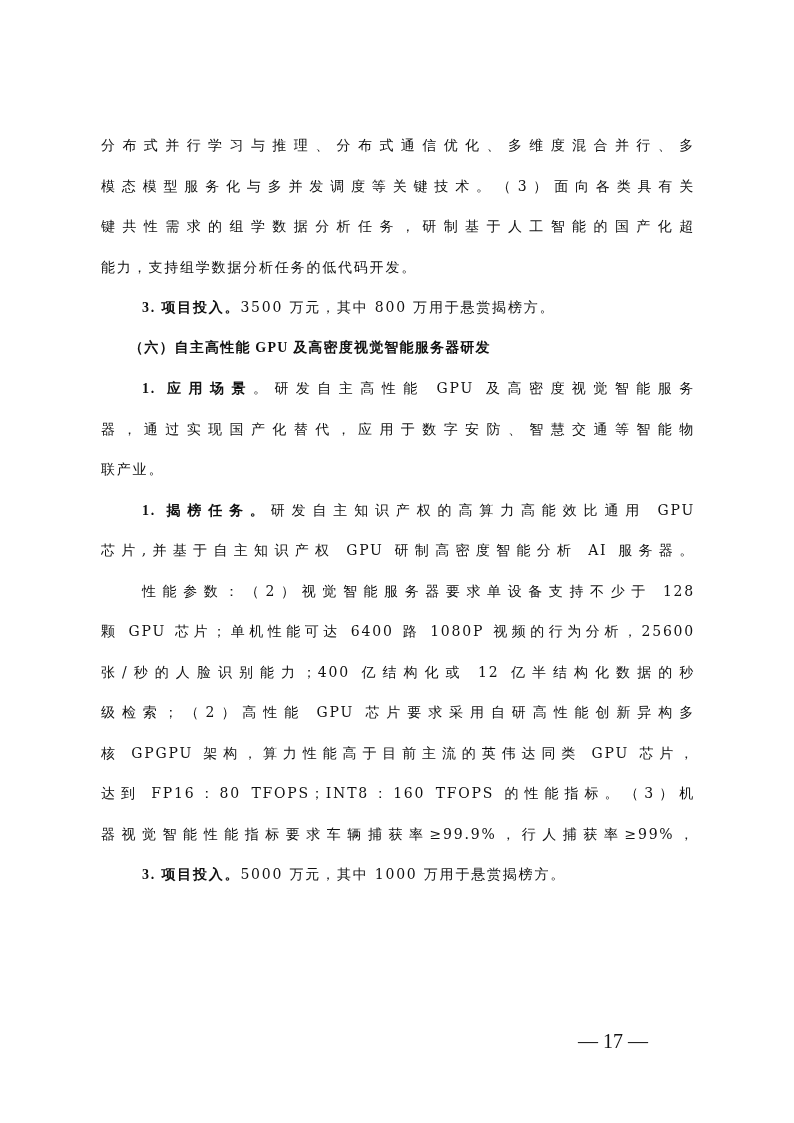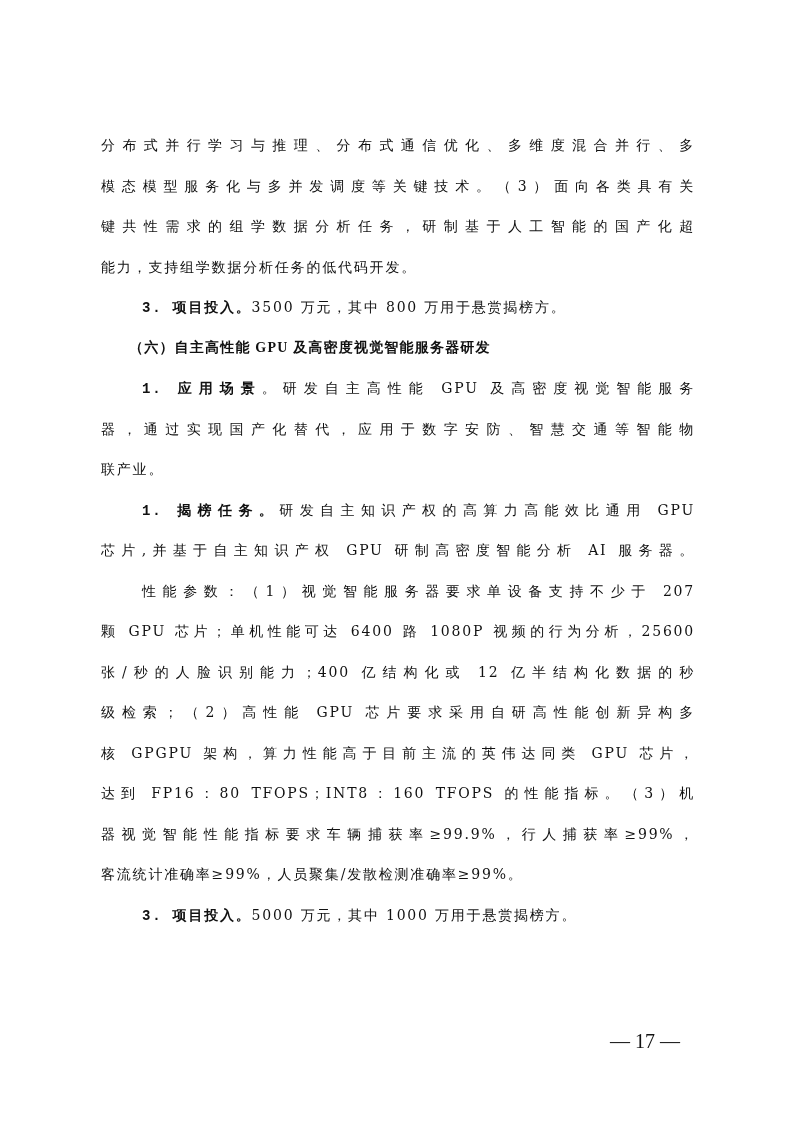--- a/index.html
+++ b/index.html
@@ -30,33 +30,33 @@
       text-align: justify;
       text-align-last: justify;
     }
     .line.last {
       text-align-last: left;
     }
     .indent {
       padding-left: 41px;
     }
     .bold {
-      font-family: Liberation Mono, monospace;
+      font-family: Liberation Serif, serif;
       font-weight: bold;
     }
     .heading {
       font-family: Liberation Serif, serif;
       font-weight: bold;
       padding-left: 28px;
       text-align-last: left;
       letter-spacing: 1.2px;
     }
     .page-number {
       position: absolute;
-      left: 600px;
+      left: 568px;
       top: 1030px;
       width: 90px;
       text-align: center;
       font-family: "Liberation Serif", serif;
       font-size: 20px;
       color: #111;
     }
   </style>
 </head>
 <body>
@@ -78,28 +78,27 @@
     <span class="bold">1. 应用场景</span><span>。研发自主高性能 GPU 及高密度视觉智能服务</span>
   </div>
   <div class="line">器，通过实现国产化替代，应用于数字安防、智慧交通等智能物</div>
   <div class="line last">联产业。</div>
 
   <div class="line indent">
     <span class="bold">1. 揭榜任务。</span><span>研发自主知识产权的高算力高能效比通用 GPU</span>
   </div>
   <div class="line">芯片,并基于自主知识产权 GPU 研制高密度智能分析 AI 服务器。</div>
 
-  <div class="line indent">性能参数：（1）视觉智能服务器要求单设备支持不少于 207</div>
+  <div class="line indent">性能参数：（2）视觉智能服务器要求单设备支持不少于 128</div>
   <div class="line">颗 GPU 芯片；单机性能可达 6400 路 1080P 视频的行为分析，25600</div>
   <div class="line">张/秒的人脸识别能力；400 亿结构化或 12 亿半结构化数据的秒</div>
   <div class="line">级检索；（2）高性能 GPU 芯片要求采用自研高性能创新异构多</div>
   <div class="line">核 GPGPU 架构，算力性能高于目前主流的英伟达同类 GPU 芯片，</div>
   <div class="line">达到 FP16：80 TFOPS；INT8：160 TFOPS 的性能指标。（3）机</div>
   <div class="line">器视觉智能性能指标要求车辆捕获率≥99.9%，行人捕获率≥99%，</div>
-  <div class="line last">客流统计准确率≥99%，人员聚集/发散检测准确率≥99%。</div>
 
   <div class="line last indent">
     <span class="bold">3. 项目投入。</span><span>5000 万元，其中 1000 万用于悬赏揭榜方。</span>
   </div>
 
 </div>
 
 <div class="page-number">— 17 —</div>
 
 </body></html>

